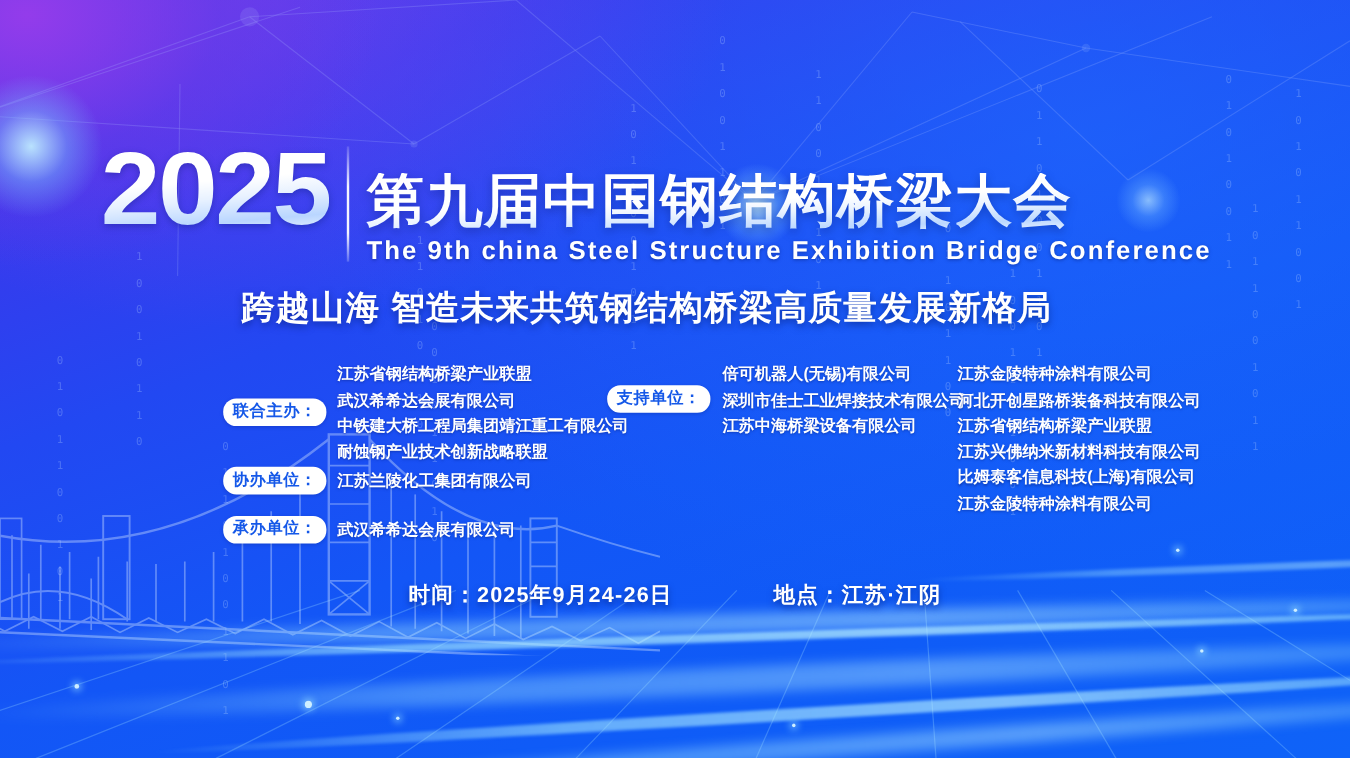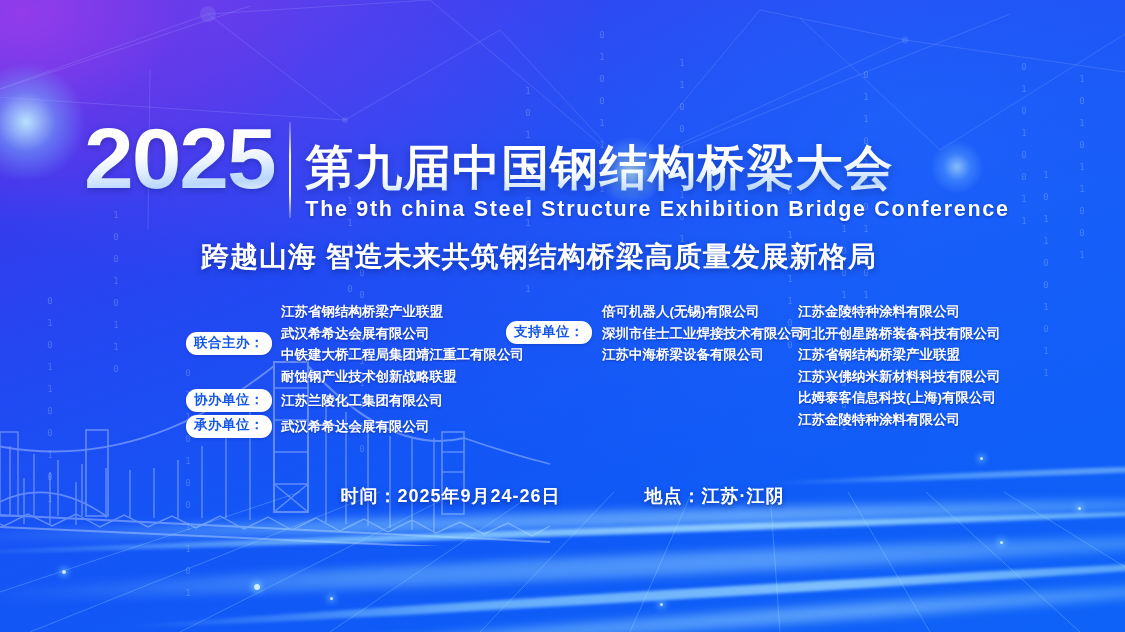--- a/index.html
+++ b/index.html
@@ -304,21 +304,21 @@
             <div class="name">中铁建大桥工程局集团靖江重工有限公司</div>
             <div class="name">耐蚀钢产业技术创新战略联盟</div>
           </div>
         </div>
         <div class="grp" style="margin-top:2px;">
           <div class="pill">协办单位：</div>
           <div class="names">
             <div class="name">江苏兰陵化工集团有限公司</div>
           </div>
         </div>
-        <div class="grp" style="margin-top:3px;">
+        <div class="grp" style="margin-top:18px;">
           <div class="pill">承办单位：</div>
           <div class="names">
             <div class="name">武汉希希达会展有限公司</div>
           </div>
         </div>
       </div>
 
       <div class="col col-mid">
         <div class="grp">
           <div class="pill">支持单位：</div>

